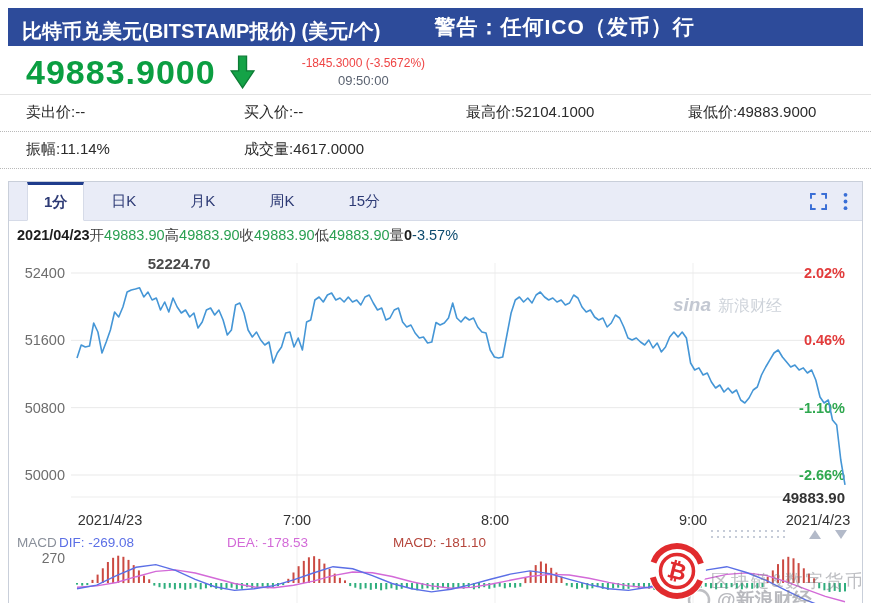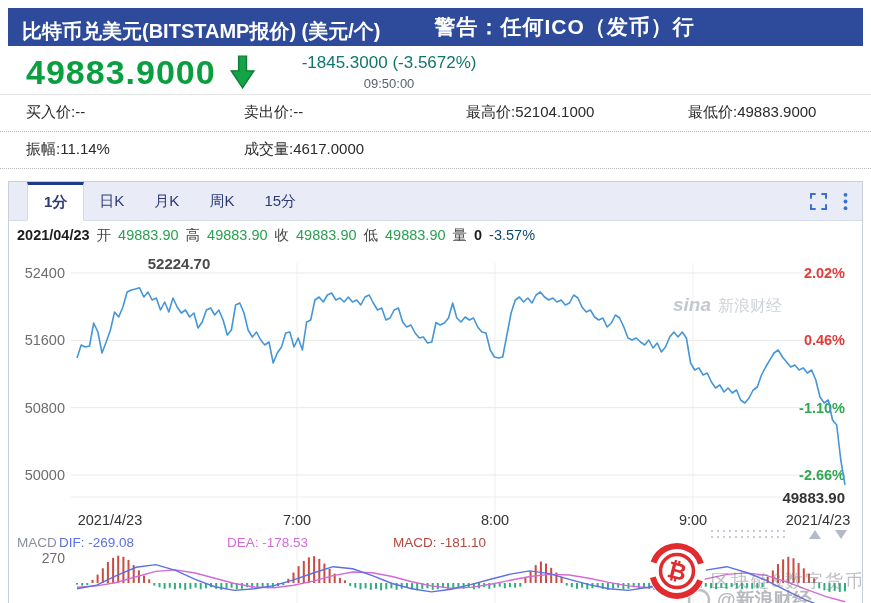--- a/index.html
+++ b/index.html
@@ -6,36 +6,36 @@
   body{width:871px;height:603px;overflow:hidden;background:#fff;
        font-family:"Liberation Sans","DejaVu Sans",sans-serif;color:#222;}
   .topbar{margin:8px 8px 0;height:38px;background:#2d4b9a;color:#fff;display:flex;
           align-items:center;padding:0 14px;white-space:nowrap;overflow:hidden;}
   .topbar .title{font-size:20px;font-weight:bold;margin-top:8px;}
   .topbar .warning{font-size:21px;font-weight:bold;margin-left:54px;letter-spacing:1px;text-align:center;}
   .quote-row{display:flex;align-items:center;padding:6px 0 2px;margin-left:26px;}
   .price{font-size:34px;font-weight:bold;color:#0b9e41;letter-spacing:1px;line-height:40px;}
   .arrow{margin-left:12px;display:flex;align-items:center;}
   .change-wrap{margin-left:46px;text-align:center;}
-  .change{font-size:17px;color:#0f766e;font-weight:500;}
+  .change{font-size:12px;color:#ef4444;font-weight:500;}
   .time{font-size:13px;color:#5a6270;margin-top:3px;}
   .divider{border-top:1px solid #e4e4e4;}
   .stats-row{display:grid;grid-template-columns:218px 222px 222px 1fr;
              padding:8px 0 9px 26px;font-size:15px;color:#222;border-bottom:1px dotted #b9b9b9;}
   .stat span{color:#2b2b2b;}
   .card{margin:12px 8px 0;border:1px solid #c9cfda;height:460px;background:#fff;overflow:hidden;}
   .tabbar{display:flex;align-items:stretch;background:#e9ecf7;height:38px;border-bottom:1px solid #d6dbe8;justify-content:flex-end;}
-  .tab{display:flex;align-items:center;padding:0 15px;font-size:15px;color:#2d3a75;cursor:pointer;}
+  .tab{display:flex;align-items:center;padding:0 27px;font-size:15px;color:#2d3a75;cursor:pointer;}
   .tab.active{background:#fff;border-top:3px solid #1f3c8c;border-left:1px solid #d6dbe8;
               border-right:1px solid #d6dbe8;margin-left:18px;font-weight:bold;padding:0 16px;
               border-bottom:1px solid #fff;margin-bottom:-1px;}
   .tab-icons{margin-left:auto;display:flex;align-items:center;gap:16px;padding-right:14px;}
   .icon-btn{display:flex;align-items:center;cursor:pointer;}
   .ohlc{display:flex;align-items:center;height:28px;padding-left:8px;font-size:14.5px;
-        color:#444;gap:7px;background:#fff;white-space:nowrap;}
+        color:#444;background:#fff;white-space:nowrap;}
   .ohlc .date{color:#1d1d1d;font-weight:bold;}
   .ohlc .val{color:#2aa052;}
   .ohlc .vol{color:#1d1d1d;font-weight:bold;}
   .ohlc .pct{color:#0c4a6e;}
   .chart-area{position:relative;width:852px;height:394px;}
   #chart-svg{position:absolute;left:0;top:0;}
   .btc-badge{position:absolute;left:638px;top:292px;width:60px;height:60px;}
   .scrollbox{position:absolute;left:700px;top:279px;width:80px;height:12px;
              background-image:radial-gradient(#c6ccd8 1.2px,transparent 1.3px);
              background-size:6px 6px;cursor:pointer;}
@@ -60,22 +60,22 @@
     </svg>
   </span>
   <span class="change-wrap">
     <div class="change">-1845.3000 (-3.5672%)</div>
     <div class="time">09:50:00</div>
   </span>
 </div>
 <div class="divider"></div>
 
 <div class="stats-row">
+  <div class="stat"><span>卖出价:</span><span>--</span></div>
   <div class="stat"><span>买入价:</span><span>--</span></div>
-  <div class="stat"><span>卖出价:</span><span>--</span></div>
   <div class="stat"><span>最高价:</span><span>52104.1000</span></div>
   <div class="stat"><span>最低价:</span><span>49883.9000</span></div>
 </div>
 <div class="stats-row">
   <div class="stat"><span>振幅:</span><span>11.14%</span></div>
   <div class="stat"><span>成交量:</span><span>4617.0000</span></div>
 </div>
 
 <div class="card">
   <div class="tabbar">

